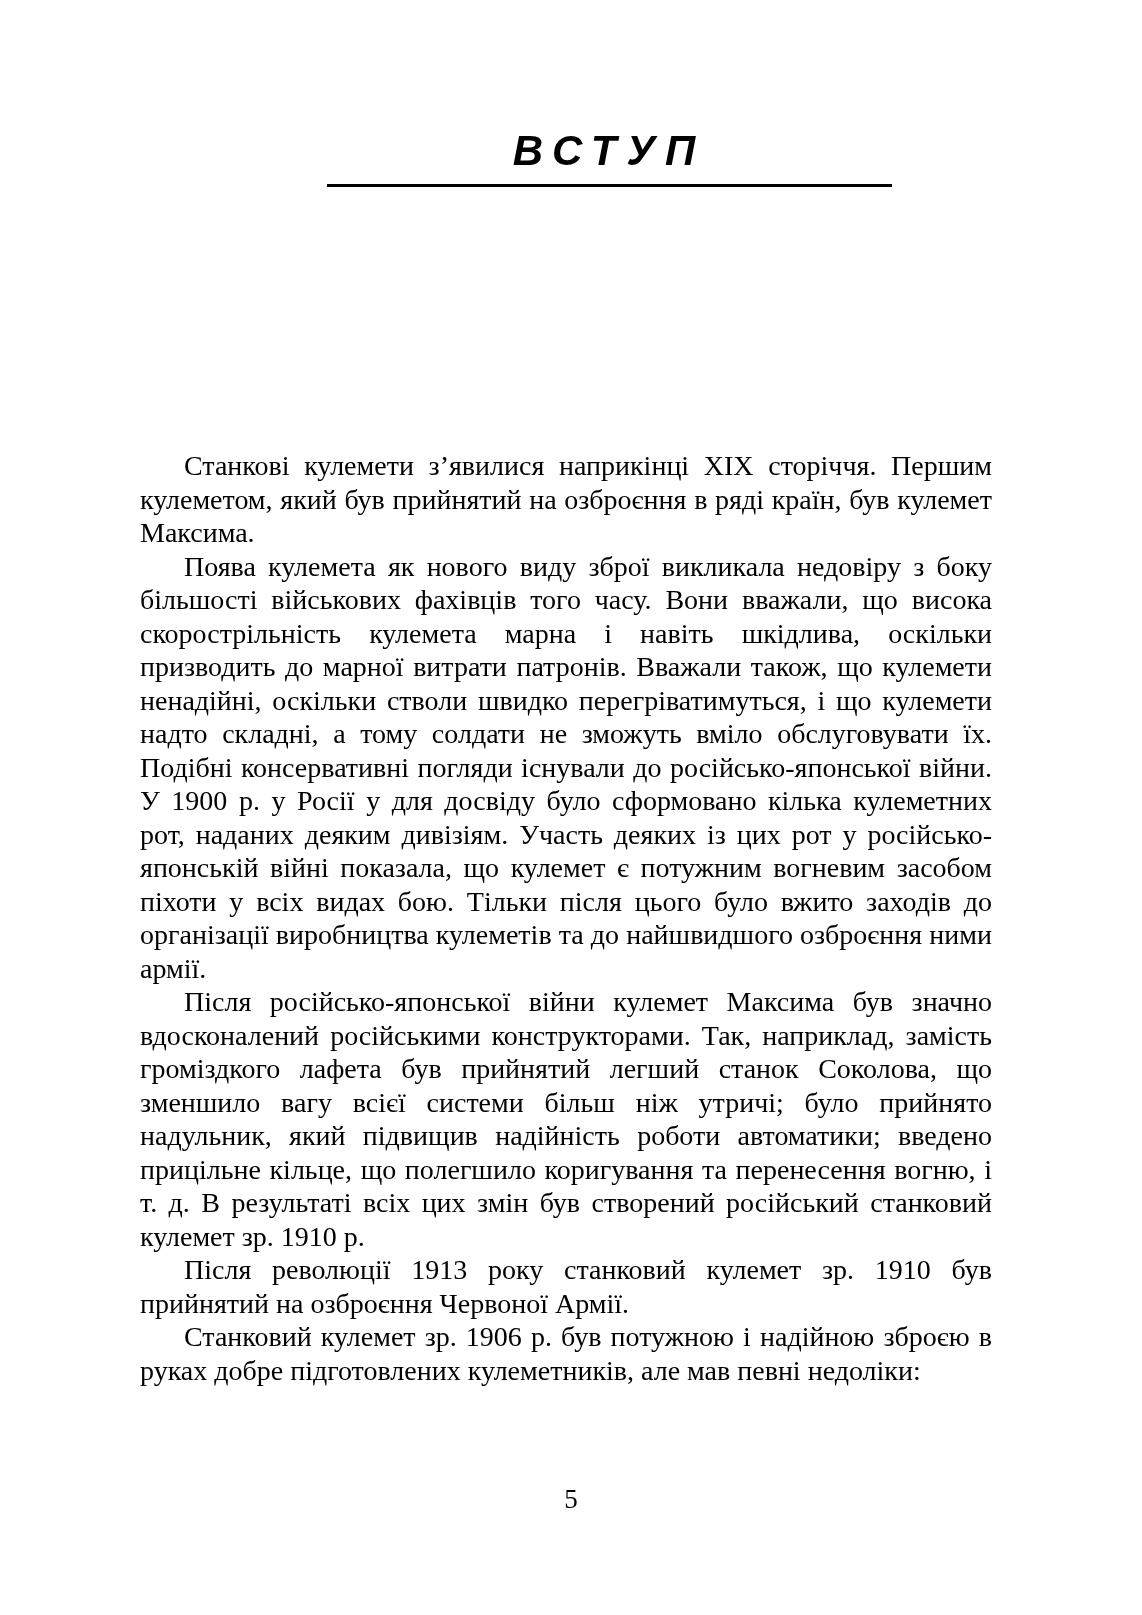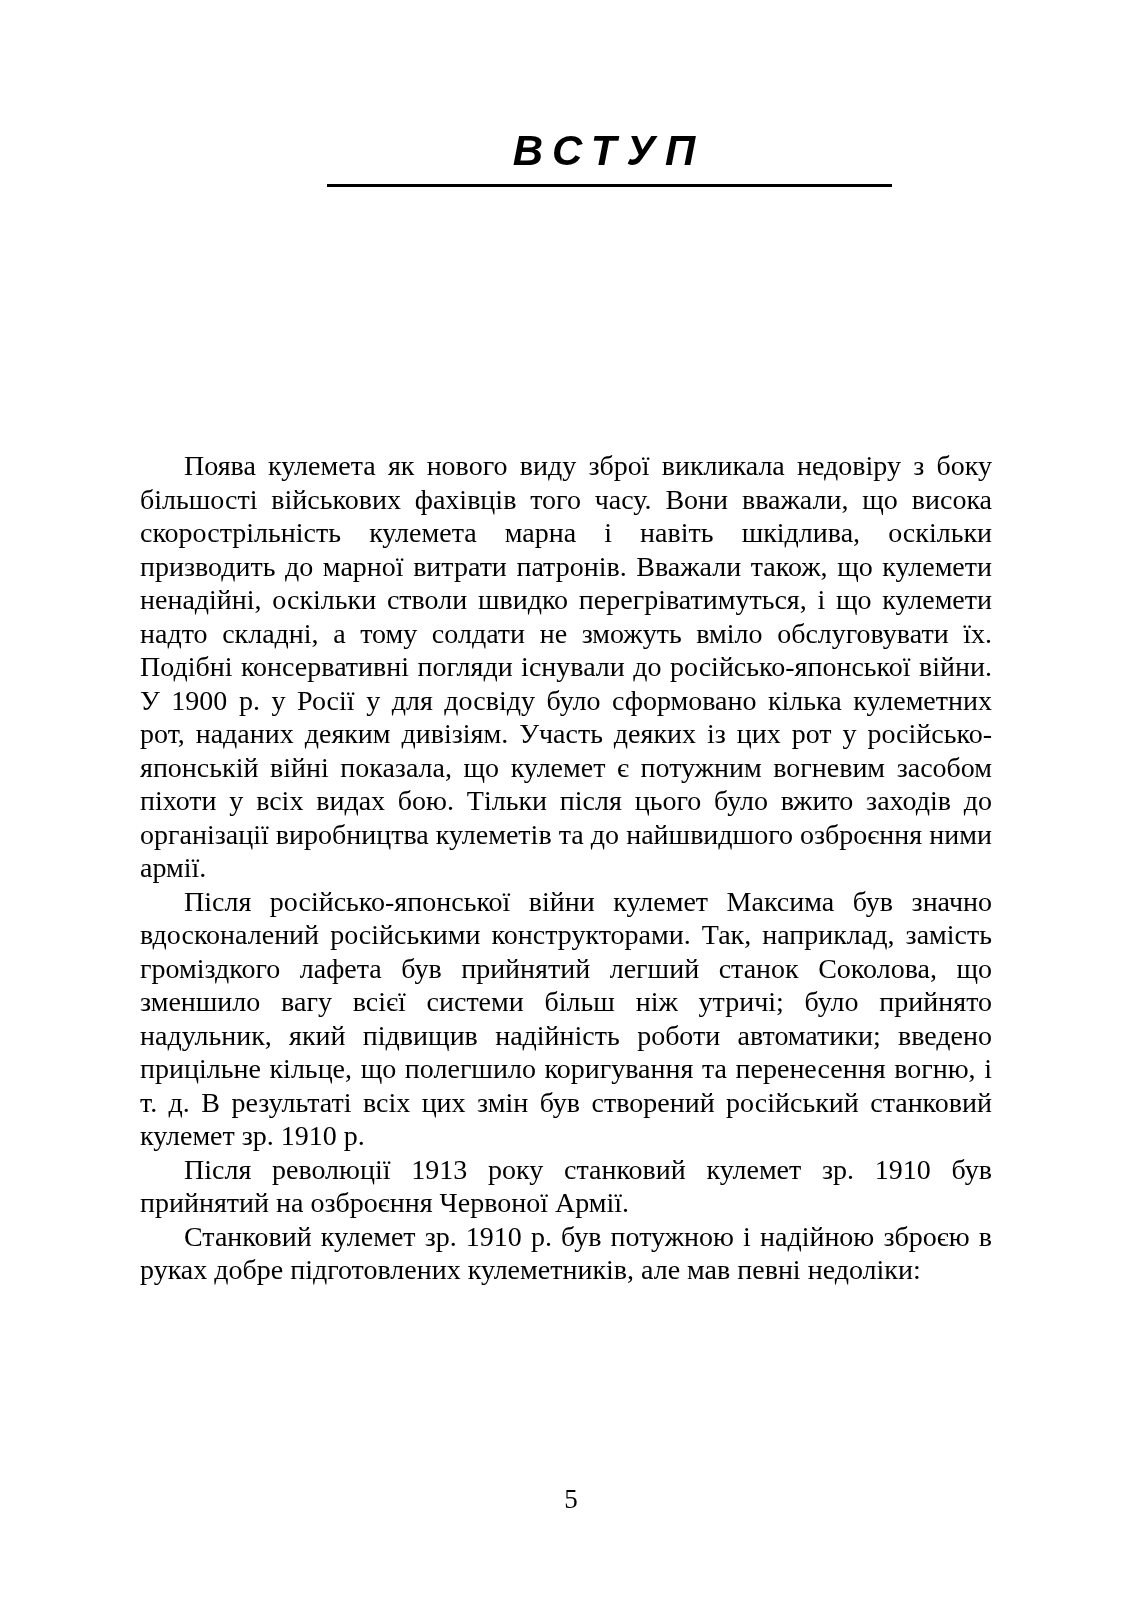--- a/index.html
+++ b/index.html
@@ -68,21 +68,22 @@
 <body>
 
 <div class="page">
 
   <div class="title-block">
     <h1 class="doc-title">ВСТУП</h1>
     <div class="title-rule"></div>
   </div>
 
   <div class="body-text">
+    <p>Станкові кулемети з’явилися наприкінці XIX сторіччя. Першим кулеметом, який був прийнятий на озброєння в ряді країн, був кулемет Максима.</p>
     <p>Поява кулемета як нового виду зброї викликала недовіру з боку більшості військових фахівців того часу. Вони вважали, що висока скорострільність кулемета марна і навіть шкідлива, оскільки призводить до марної витрати патронів. Вважали також, що кулемети ненадійні, оскільки стволи швидко перегріватимуться, і що кулемети надто складні, а тому солдати не зможуть вміло обслуговувати їх. Подібні консервативні погляди існували до російсько-японської війни. У 1900 р. у Росії у для досвіду було сформовано кілька кулеметних рот, наданих деяким дивізіям. Участь деяких із цих рот у російсько-японській війні показала, що кулемет є потужним вогневим засобом піхоти у всіх видах бою. Тільки після цього було вжито заходів до організації виробництва кулеметів та до найшвидшого озброєння ними армії.</p>
     <p>Після російсько-японської війни кулемет Максима був значно вдосконалений російськими конструкторами. Так, наприклад, замість громіздкого лафета був прийнятий легший станок Соколова, що зменшило вагу всієї системи більш ніж утричі; було прийнято надульник, який підвищив надійність роботи автоматики; введено прицільне кільце, що полегшило коригування та перенесення вогню, і т. д. В результаті всіх цих змін був створений російський станковий кулемет зр. 1910 р.</p>
     <p>Після революції 1913 року станковий кулемет зр. 1910 був прийнятий на озброєння Червоної Армії.</p>
-    <p>Станковий кулемет зр. 1910 р. був потужною і надійною зброєю в руках добре підготовлених кулеметників, але мав певні недоліки:</p>
+    <p>Станковий кулемет зр. 1906 р. був потужною і надійною зброєю в руках добре підготовлених кулеметників, але мав певні недоліки:</p>
   </div>
 
   <div class="page-number">5</div>
 
 </div>
 
 </body></html>

